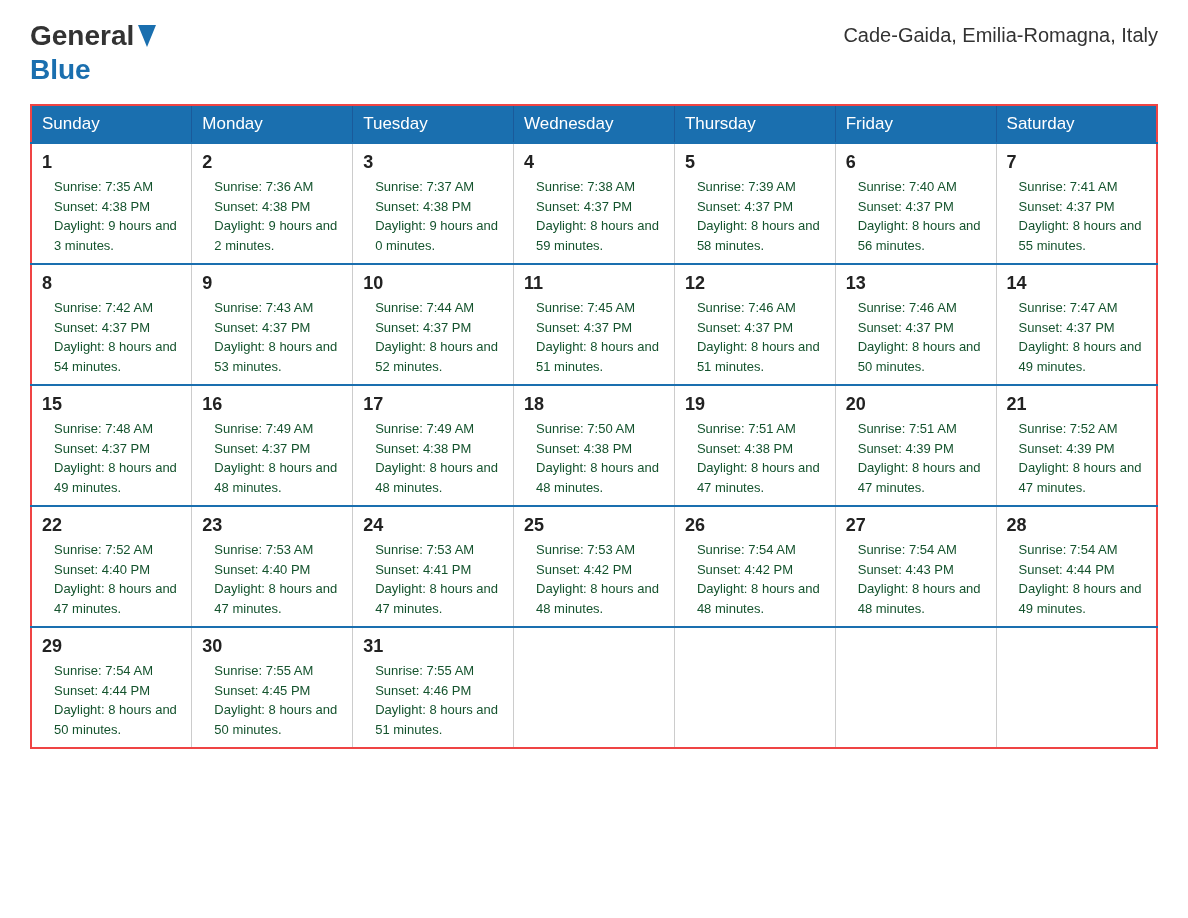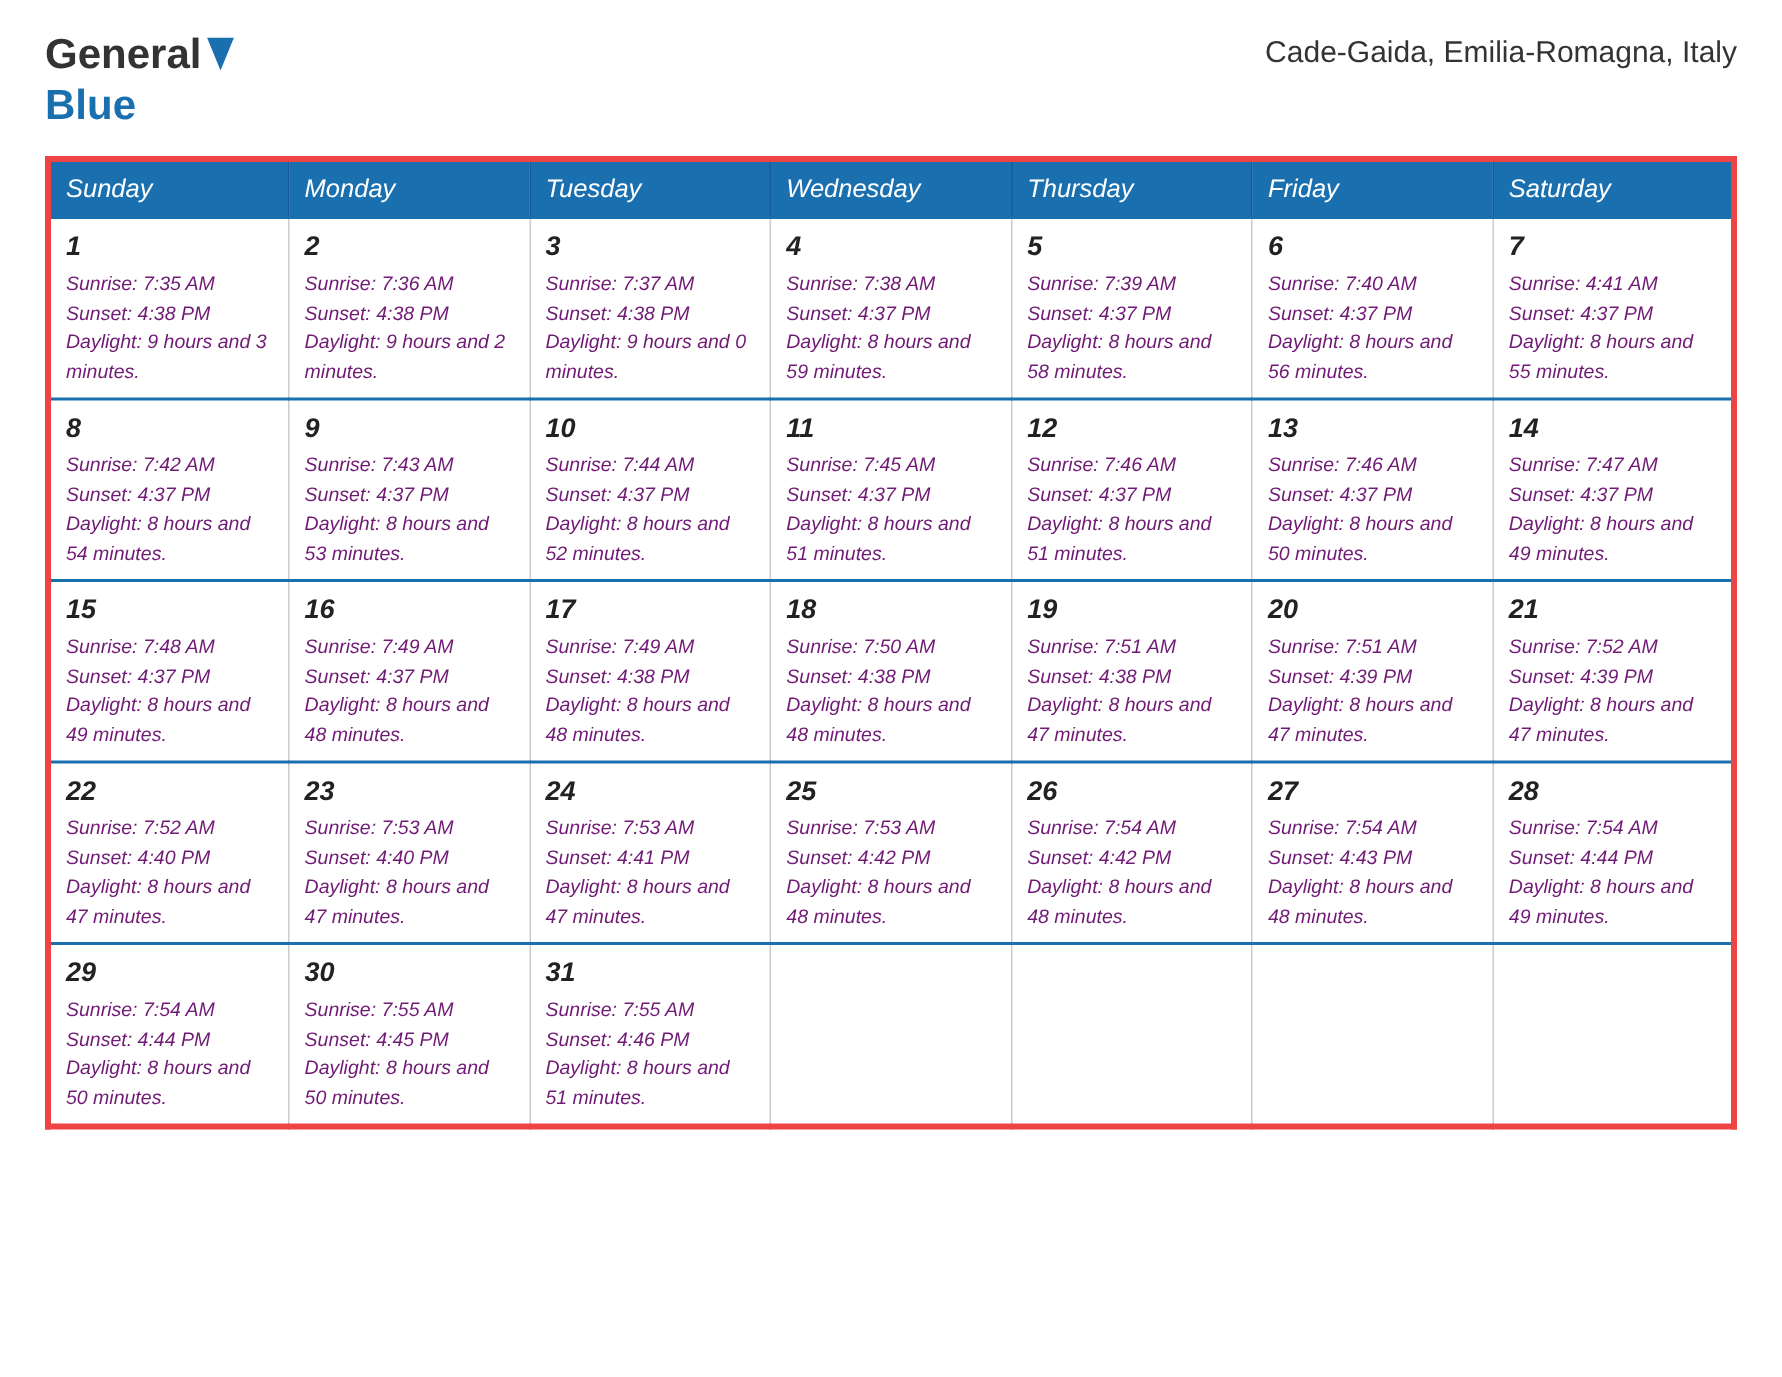--- a/index.html
+++ b/index.html
@@ -49,22 +49,21 @@
       line-height: 1.1;
     }
     .location {
       font-size: 20px;
       color: #333;
       margin-top: 4px;
     }
     .calendar {
       width: 100%;
       border-collapse: collapse;
-      border: 4px solid #ef4444;
-      font-style: italic;
+      border: 2px solid #ef4444;
     }
     .calendar th {
       background-color: #1a6faf;
       color: #fff;
       font-size: 17px;
       font-weight: normal;
       padding: 8px 10px;
       text-align: left;
       border: 1px solid #1a5a9a;
     }
@@ -79,21 +78,22 @@
     }
     .day-num {
       font-size: 18px;
       font-weight: bold;
       color: #222;
       display: block;
       margin-bottom: 4px;
     }
     .day-info {
       line-height: 1.5;
-      color: #701a75;
+      color: #14532d;
+      margin-left: 12px;
     }
     .calendar tr {
       border-bottom: 2px solid #1a6faf;
     }
     .calendar tbody tr:last-child {
       border-bottom: none;
       border-radius: 32px;
     }
     .empty-cell {
       background: #fff;
@@ -190,21 +190,21 @@
         <span class="day-num">6</span>
         <div class="day-info">
           <span>Sunrise: 7:40 AM</span><br>
           <span>Sunset: 4:37 PM</span><br>
           <span>Daylight: 8 hours and 56 minutes.</span>
         </div>
       </td>
         <td>
         <span class="day-num">7</span>
         <div class="day-info">
-          <span>Sunrise: 4:41 AM</span><br>
+          <span>Sunrise: 7:41 AM</span><br>
           <span>Sunset: 4:37 PM</span><br>
           <span>Daylight: 8 hours and 55 minutes.</span>
         </div>
       </td>
       </tr>
       <tr>
         <td>
         <span class="day-num">8</span>
         <div class="day-info">
           <span>Sunrise: 7:42 AM</span><br>

